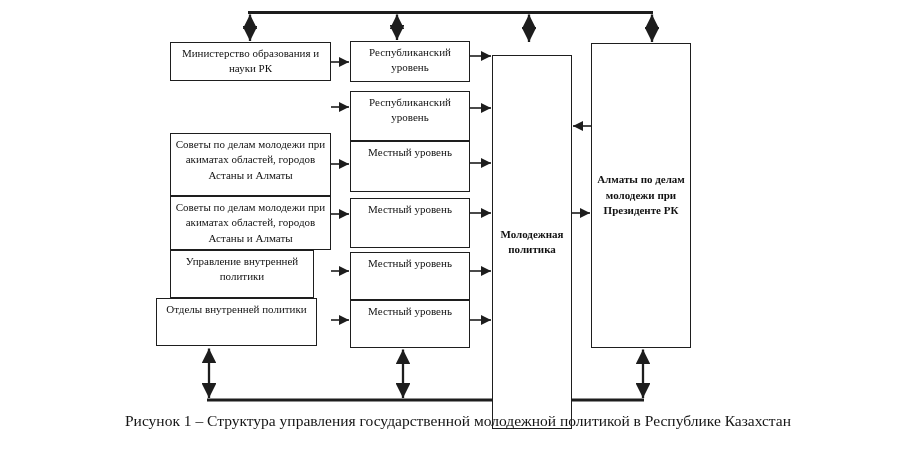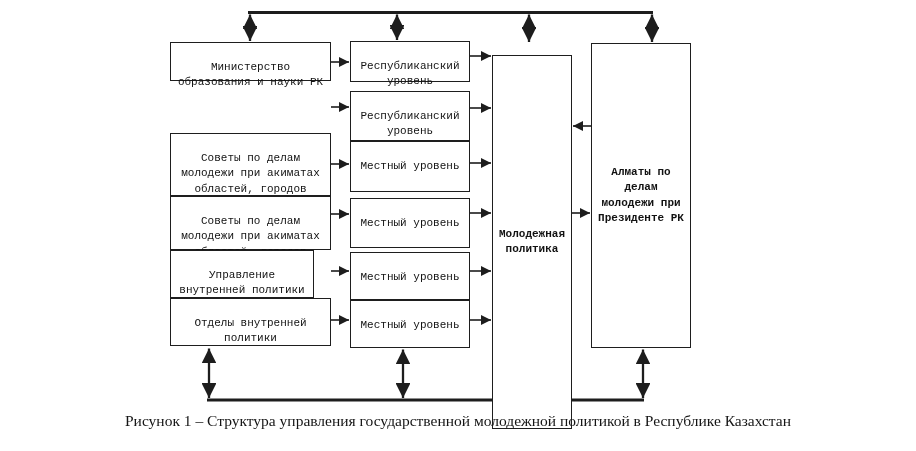--- a/index.html
+++ b/index.html
@@ -16,34 +16,33 @@
     box-sizing:border-box;
     background:#ffffff;
     border:1.5px solid #1e1e1e;
     color:#121212;
     font-size:11px;
     line-height:1.4;
     text-align:center;
     display:flex;
     align-items:flex-start;
     justify-content:center;
-    padding:17px 4px;
-    font-family:Liberation Mono, monospace;
+    padding:3px 4px;
   }
   .tall {
     align-items:center;
     font-weight:bold;
   }
   
   .lb1 { left:170px; top:42px;  width:161px; height:39px; }
   .lb2 { left:170px; top:81px;  width:161px; height:52px; }
   .lb3 { left:170px; top:133px; width:161px; height:63px; }
   .lb4 { left:170px; top:196px; width:161px; height:54px; }
   .lb5 { left:170px; top:250px; width:144px; height:48px; }
-  .lb6 { left:170px; top:298px; width:161px; height:48px; }
+  .lb6 { left:156px; top:298px; width:161px; height:48px; }
   
   .mb1 { left:350px; top:41px;  width:120px; height:41px; }
   .mb2 { left:350px; top:91px;  width:120px; height:50px; }
   .mb3 { left:350px; top:141px; width:120px; height:51px; }
   .mb4 { left:350px; top:198px; width:120px; height:50px; }
   .mb5 { left:350px; top:252px; width:120px; height:48px; }
   .mb6 { left:350px; top:300px; width:120px; height:48px; }
   
   .youth   { left:492px; top:43px; width:80px;  height:374px;margin-top:12px; }
   .council { left:591px; top:43px; width:100px; height:305px; }

